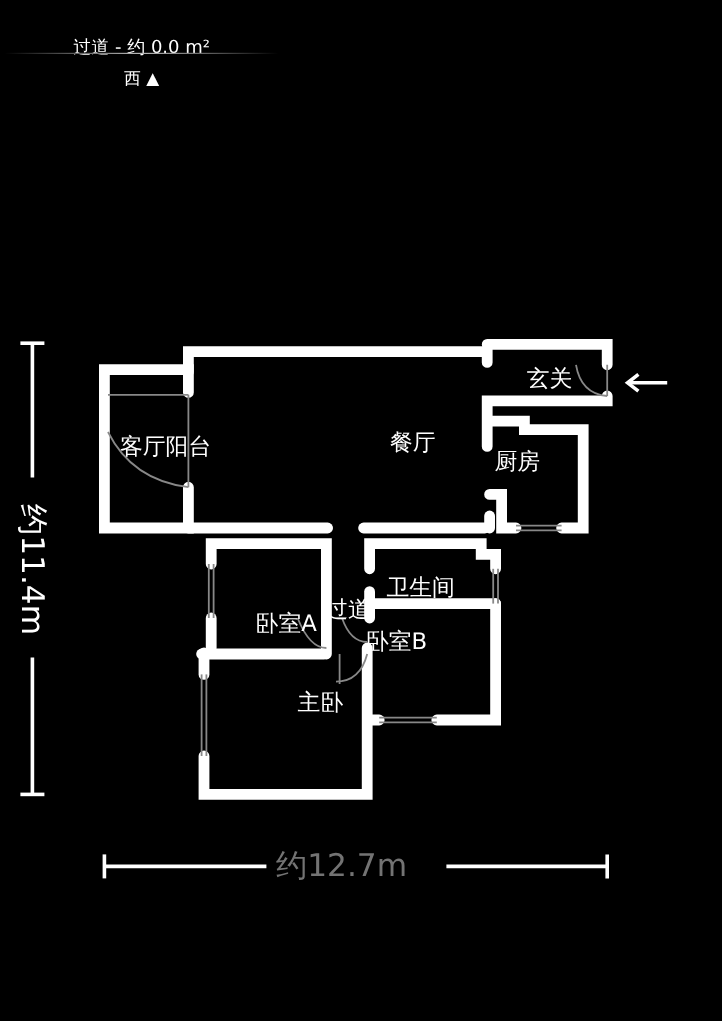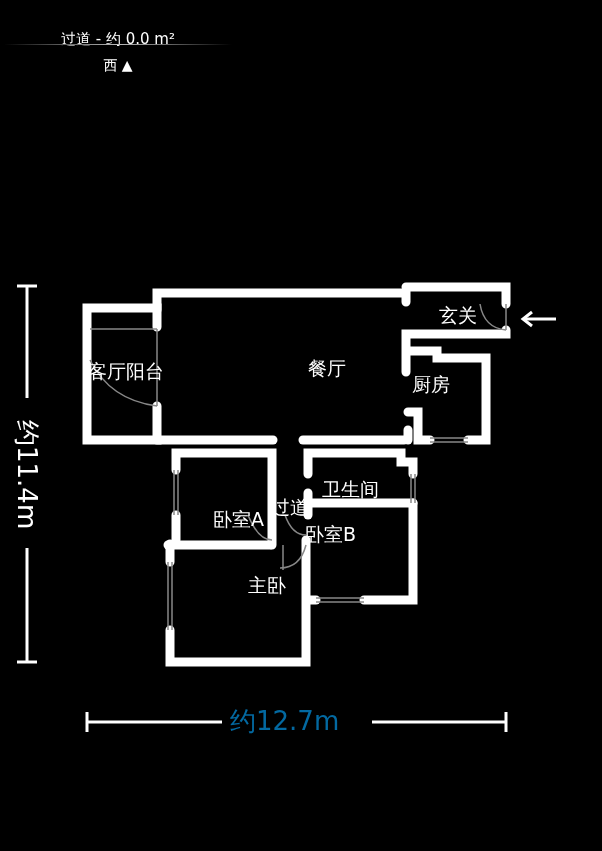--- a/index.html
+++ b/index.html
@@ -5,21 +5,21 @@
   html, body { margin:0; padding:0; background:#000; }
   body { width:602px; height:851px; position:relative; overflow:hidden;
          font-family:"DejaVu Sans","Liberation Sans",sans-serif; color:#fff; }
   .title { position:absolute; left:0; top:14px; width:236px; text-align:center;
            font-size:15px; color:#fff;margin-top:16px; }
   .divider { position:absolute; left:4px; top:44px; width:228px; height:1px;
              background:linear-gradient(90deg,#000 0%,#bbb 50%,#000 100%); }
   .dir { position:absolute; left:0; top:57px; width:236px; text-align:center; font-size:14px; }
   svg.plan { position:absolute; left:0; top:0; }
   .lbl { position:absolute; font-size:19px; color:#fff; white-space:nowrap; }
-  .dim-h { position:absolute; left:230px; top:704px; font-size:26px; color:#0369a1; }
+  .dim-h { position:absolute; left:230px; top:704px; font-size:26px; color:#737373; }
   .dim-v { position:absolute; left:4px; top:420px; font-size:26px; color:#fff;
            transform-origin:0 0; transform:rotate(90deg) translate(0,-40px); white-space:nowrap; }
 </style>
 </head>
 <body>
 
 <div class="title">过道 - 约 0.0 m²</div>
 <div class="divider"></div>
 <div class="dir">西 ▲</div>
 
@@ -82,22 +82,22 @@
     <line x1="372" y1="722" x2="506" y2="722"></line>
     <line x1="87" y1="712" x2="87" y2="732"></line>
     <line x1="506" y1="712" x2="506" y2="732"></line>
     <line x1="27" y1="286" x2="27" y2="398"></line>
     <line x1="27" y1="548" x2="27" y2="662"></line>
     <line x1="17" y1="286" x2="37" y2="286"></line>
     <line x1="17" y1="662" x2="37" y2="662"></line>
   </g>
 </svg>
 
-<div class="lbl" style="left:88px;top:359px">客厅阳台</div>
-<div class="lbl" style="left:308px;top:356px">餐厅</div>
+<div class="lbl" style="left:100px;top:359px">客厅阳台</div>
+<div class="lbl" style="left:325px;top:356px">餐厅</div>
 <div class="lbl" style="left:439px;top:303px">玄关</div>
 <div class="lbl" style="left:412px;top:372px">厨房</div>
 <div class="lbl" style="left:322px;top:477px">卫生间</div>
 <div class="lbl" style="left:213px;top:507px">卧室A</div>
 <div class="lbl" style="left:271px;top:495px">过道</div>
 <div class="lbl" style="left:305px;top:522px">卧室B</div>
 <div class="lbl" style="left:248px;top:573px">主卧</div>
 
 <div class="dim-h">约12.7m</div>
 <div class="dim-v">约11.4m</div>

